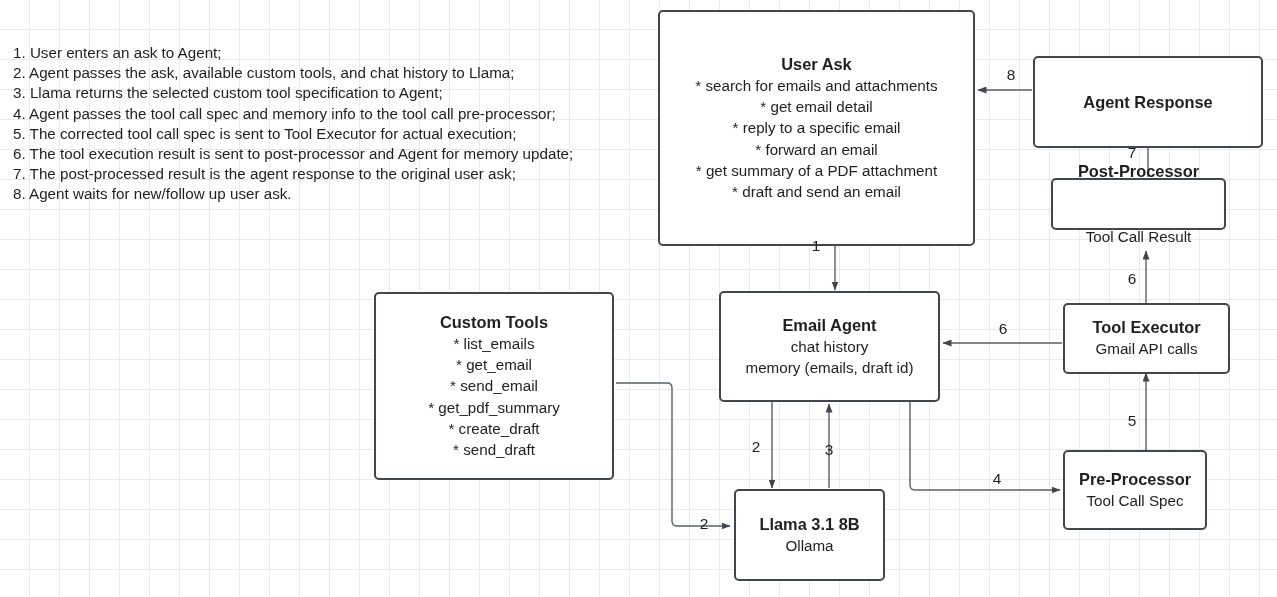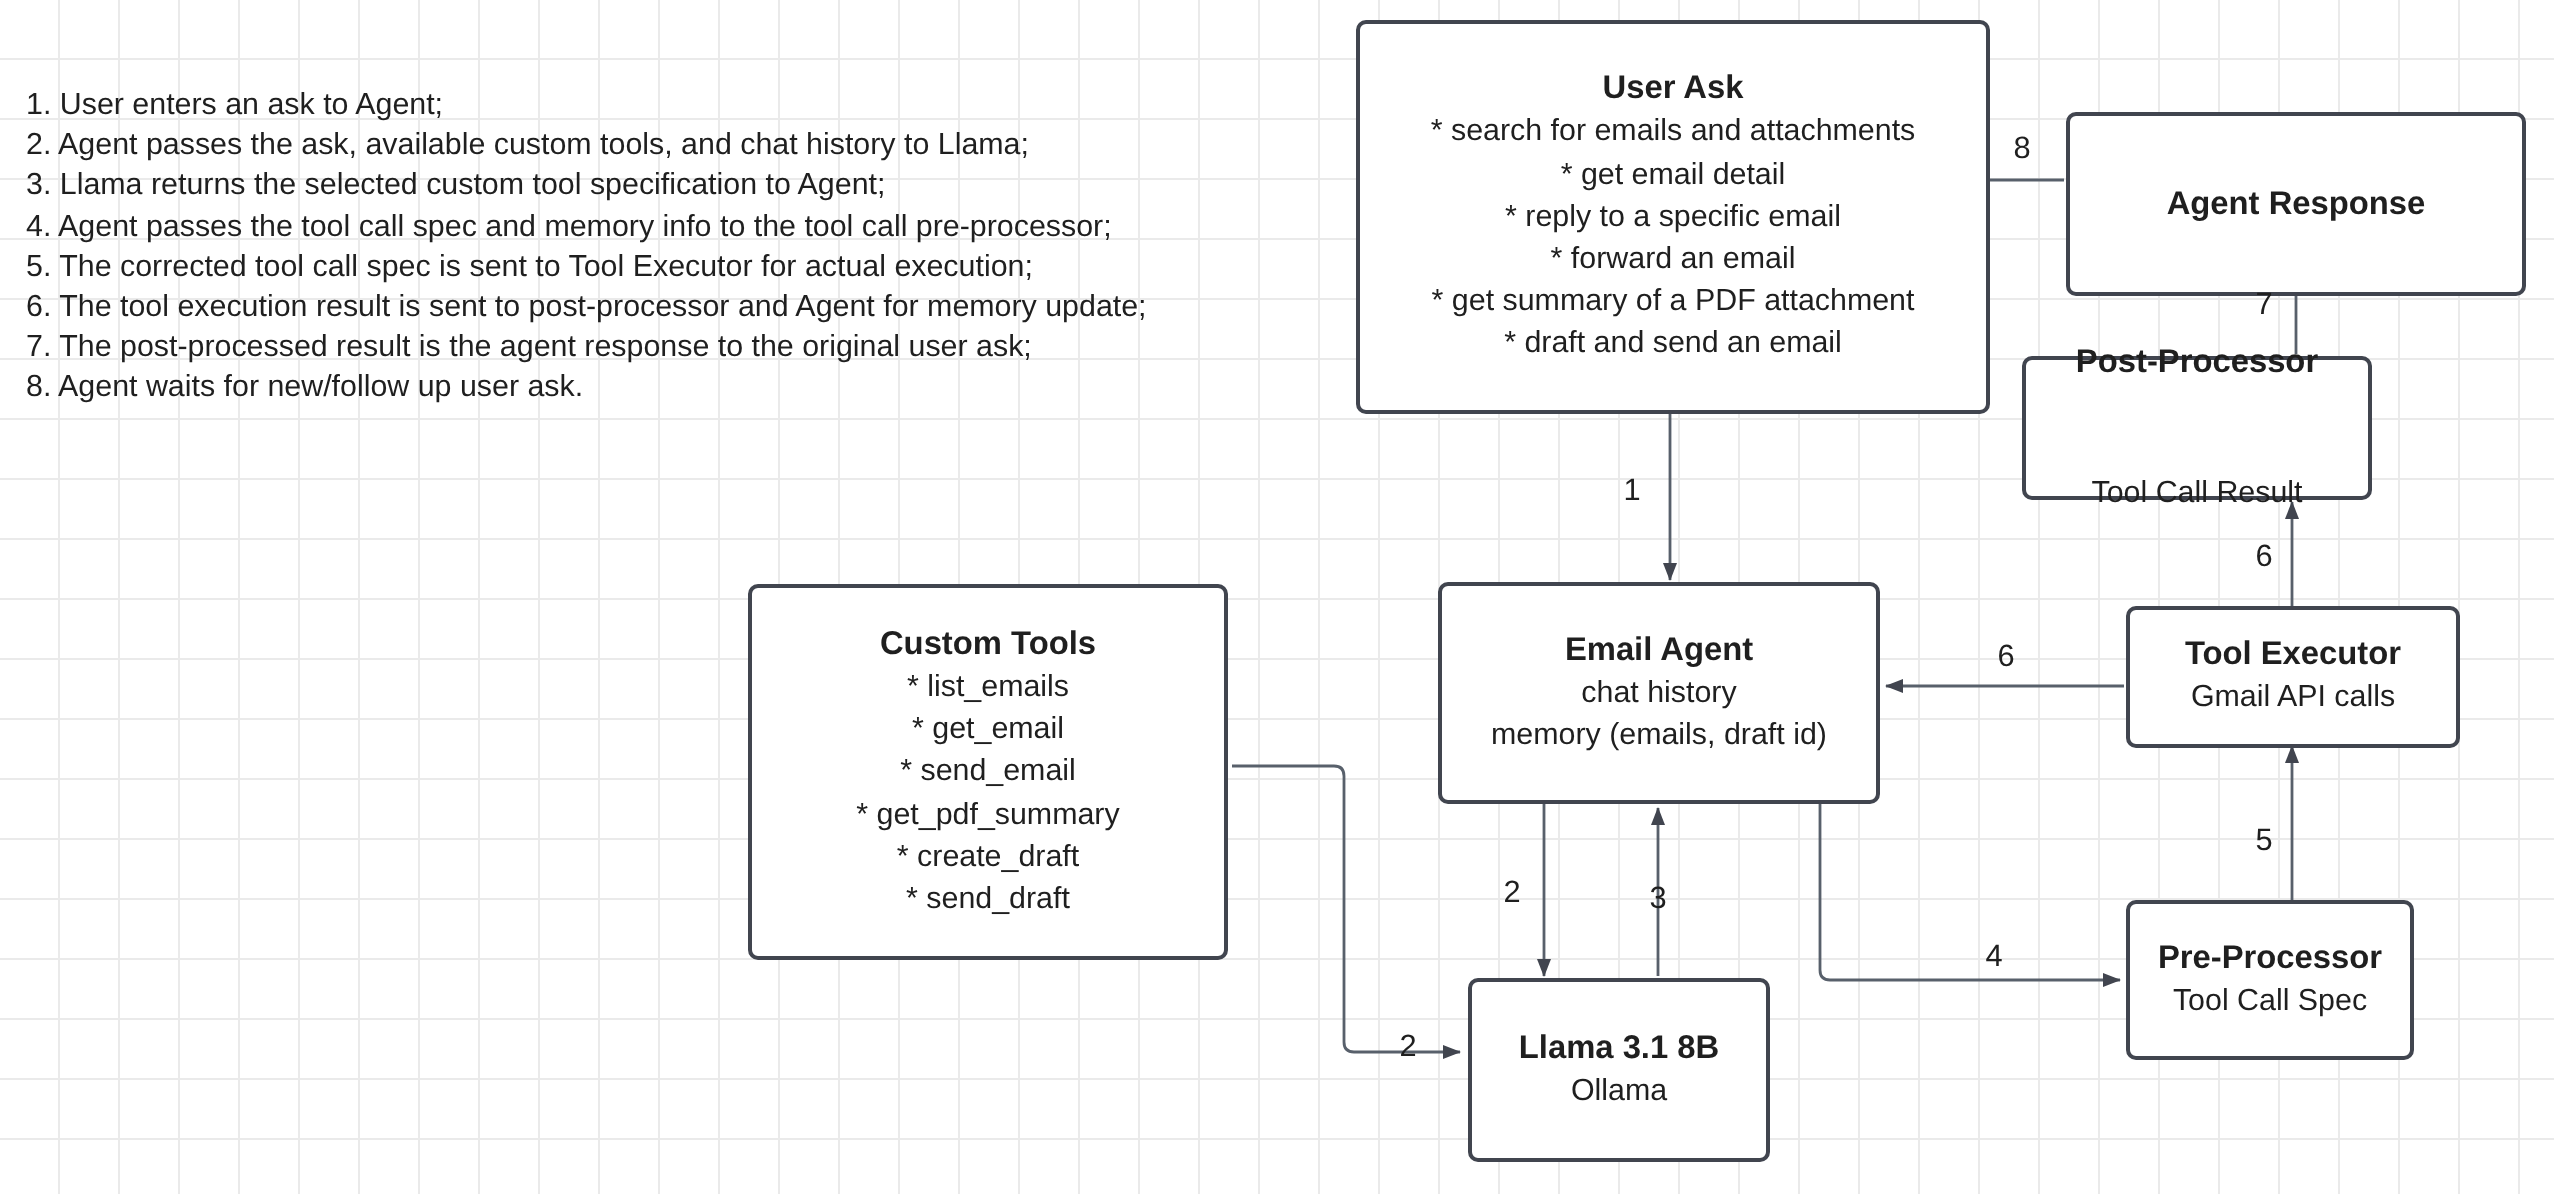--- a/index.html
+++ b/index.html
@@ -131,35 +131,35 @@
   <div class="edge-label" style="left:746px; top:438px; width:20px;">2</div>
   <div class="edge-label" style="left:694px; top:515px; width:20px;">2</div>
   <div class="edge-label" style="left:819px; top:441px; width:20px;">3</div>
   <div class="edge-label" style="left:987px; top:470px; width:20px;">4</div>
   <div class="edge-label" style="left:1122px; top:412px; width:20px;">5</div>
   <div class="edge-label" style="left:993px; top:320px; width:20px;">6</div>
   <div class="edge-label" style="left:1122px; top:270px; width:20px;">6</div>
   <div class="edge-label" style="left:1122px; top:144px; width:20px;">7</div>
   <div class="edge-label" style="left:1001px; top:66px; width:20px;">8</div>
 
-  <div class="node" style="left:678px; top:10px; width:317px; height:197px;">
+  <div class="node" style="left:658px; top:10px; width:317px; height:236px;">
     <div class="title">User Ask</div>
     <div class="list">* search for emails and attachments</div>
     <div class="list">* get email detail</div>
     <div class="list">* reply to a specific email</div>
     <div class="list">* forward an email</div>
     <div class="list">* get summary of a PDF attachment</div>
     <div class="list">* draft and send an email</div>
   </div>
 
   <div class="node" style="left:1033px; top:56px; width:230px; height:92px;">
     <div class="title">Agent Response</div>
   </div>
 
-  <div class="node" style="left:1011px; top:178px; width:175px; height:72px;gap:44px;">
+  <div class="node" style="left:1051px; top:178px; width:175px; height:52px;gap:44px;">
     <div class="title">Post-Processor</div>
     <div class="sub">Tool Call Result</div>
   </div>
 
   <div class="node" style="left:1063px; top:303px; width:167px; height:71px;">
     <div class="title">Tool Executor</div>
     <div class="sub">Gmail API calls</div>
   </div>
 
   <div class="node" style="left:1063px; top:450px; width:144px; height:80px;">

